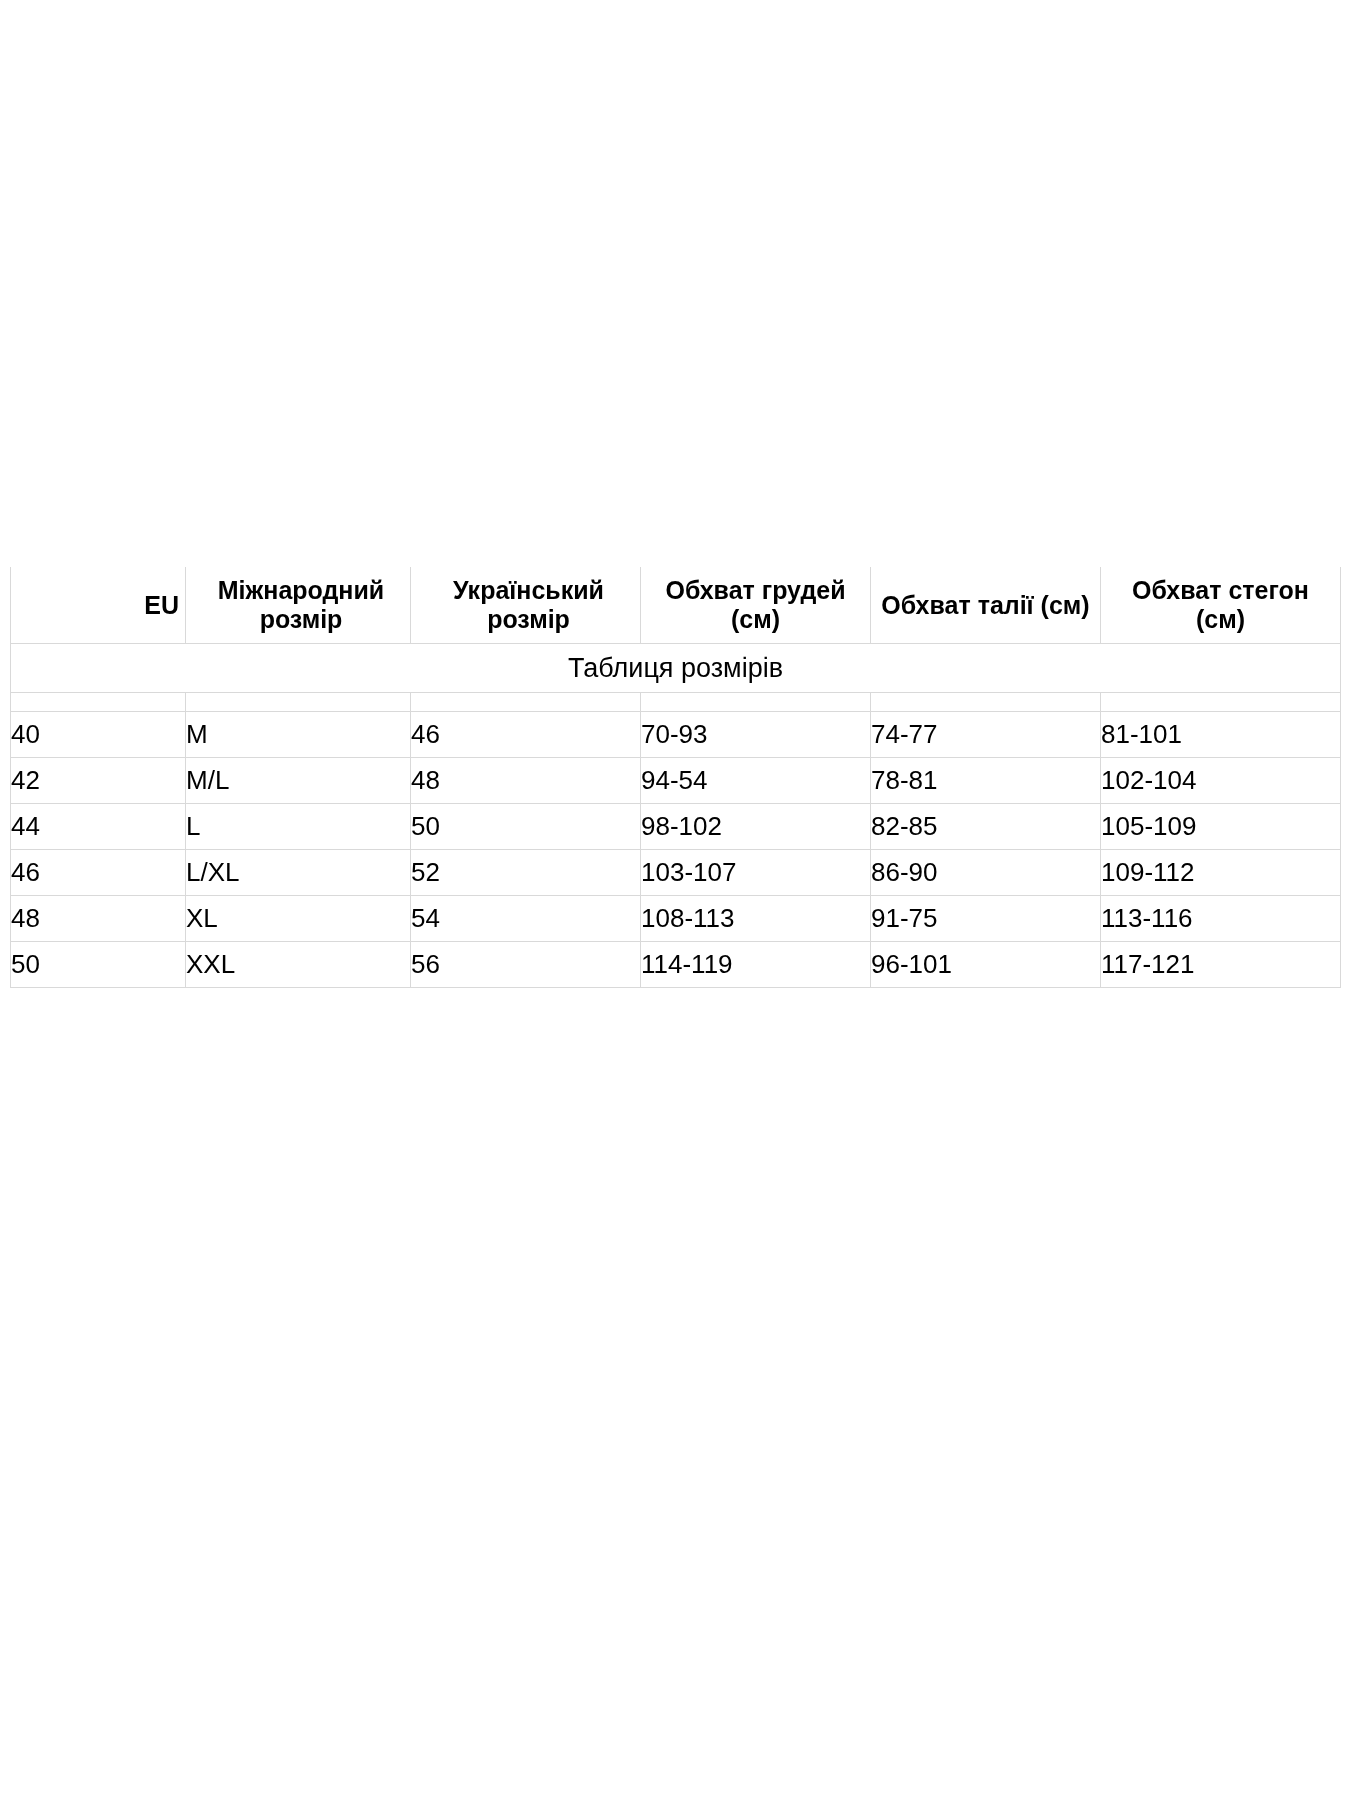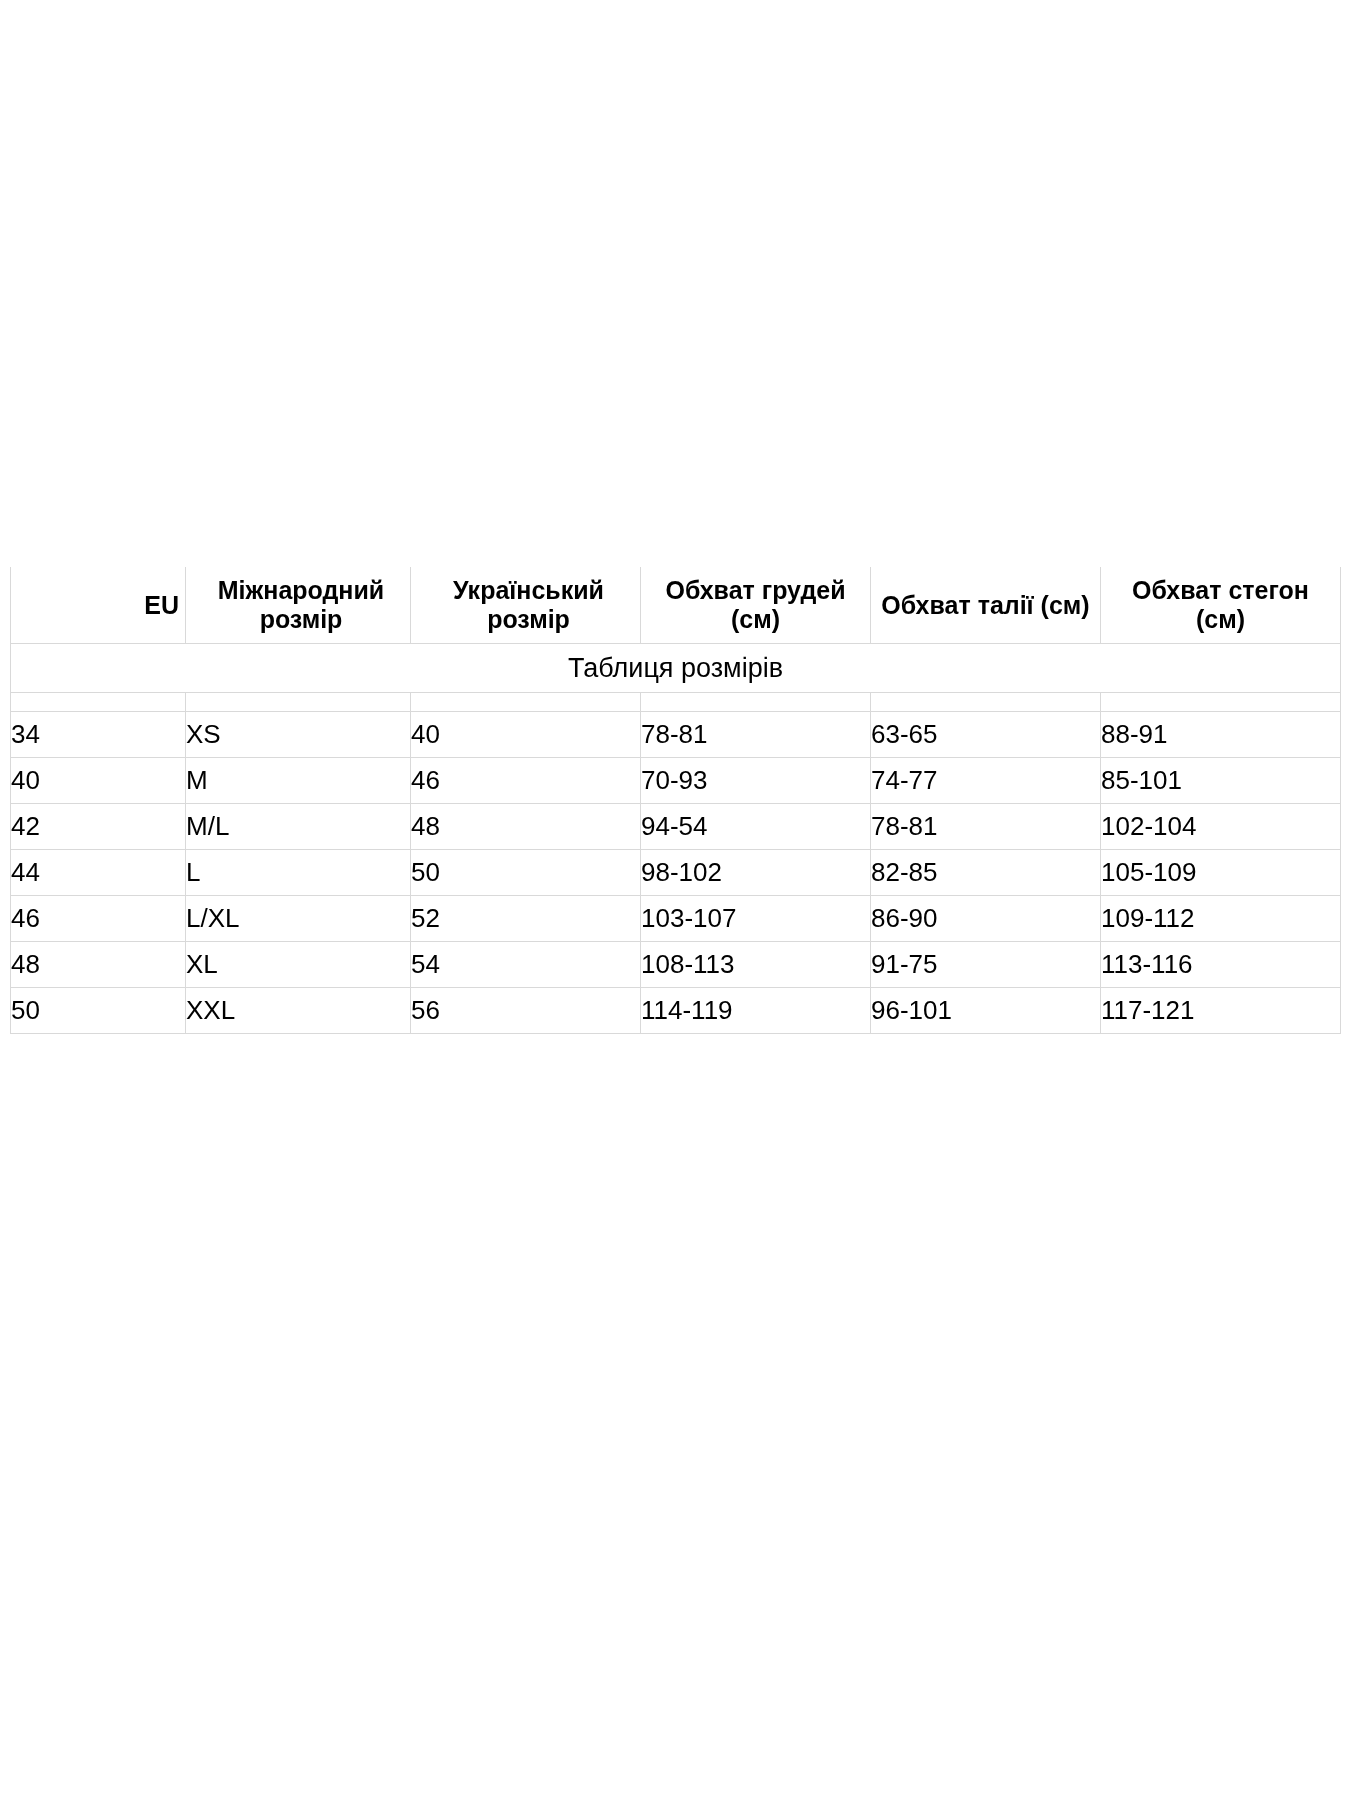--- a/index.html
+++ b/index.html
@@ -118,34 +118,26 @@
         <th class="col-eu">EU</th>
         <th class="col-intl">Міжнародний розмір</th>
         <th class="col-ua">Український розмір</th>
         <th>Обхват грудей (см)</th>
         <th>Обхват талії (см)</th>
         <th>Обхват стегон (см)</th>
       </tr>
     </thead>
     <tbody>
       <tr>
-        <td>34</td>
-        <td>XS</td>
-        <td>40</td>
-        <td>78-81</td>
-        <td>63-65</td>
-        <td>88-91</td>
-      </tr>
-      <tr>
         <td>40</td>
         <td>M</td>
         <td>46</td>
         <td>70-93</td>
         <td>74-77</td>
-        <td>85-101</td>
+        <td>81-101</td>
       </tr>
       <tr>
         <td>42</td>
         <td>M/L</td>
         <td>48</td>
         <td>94-54</td>
         <td>78-81</td>
         <td>102-104</td>
       </tr>
       <tr>

